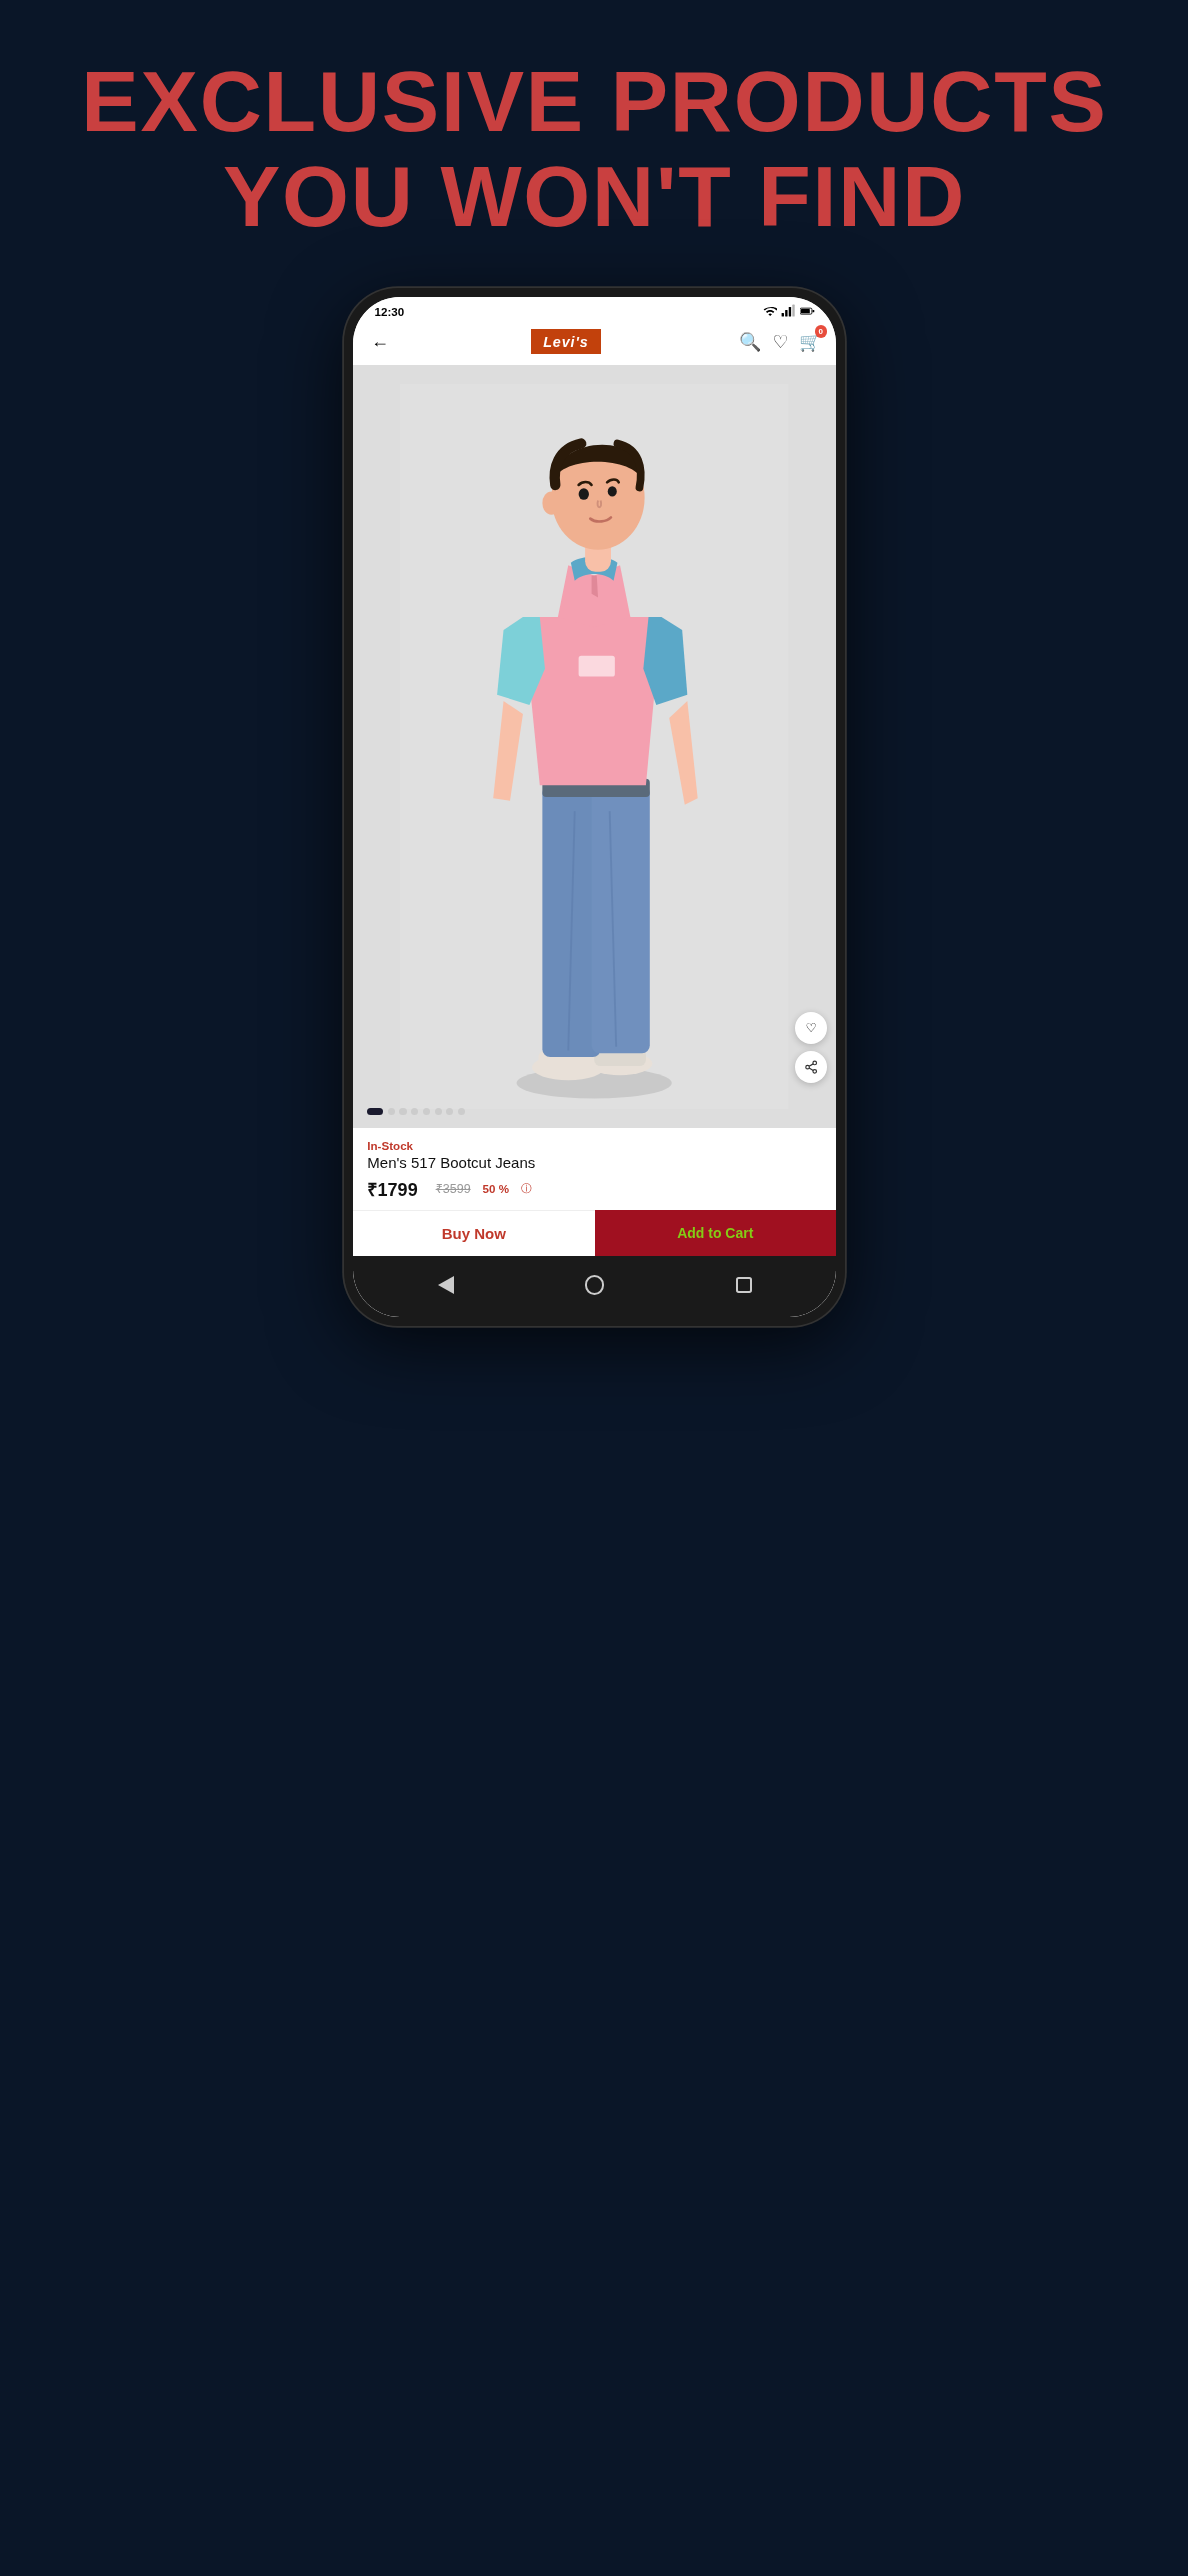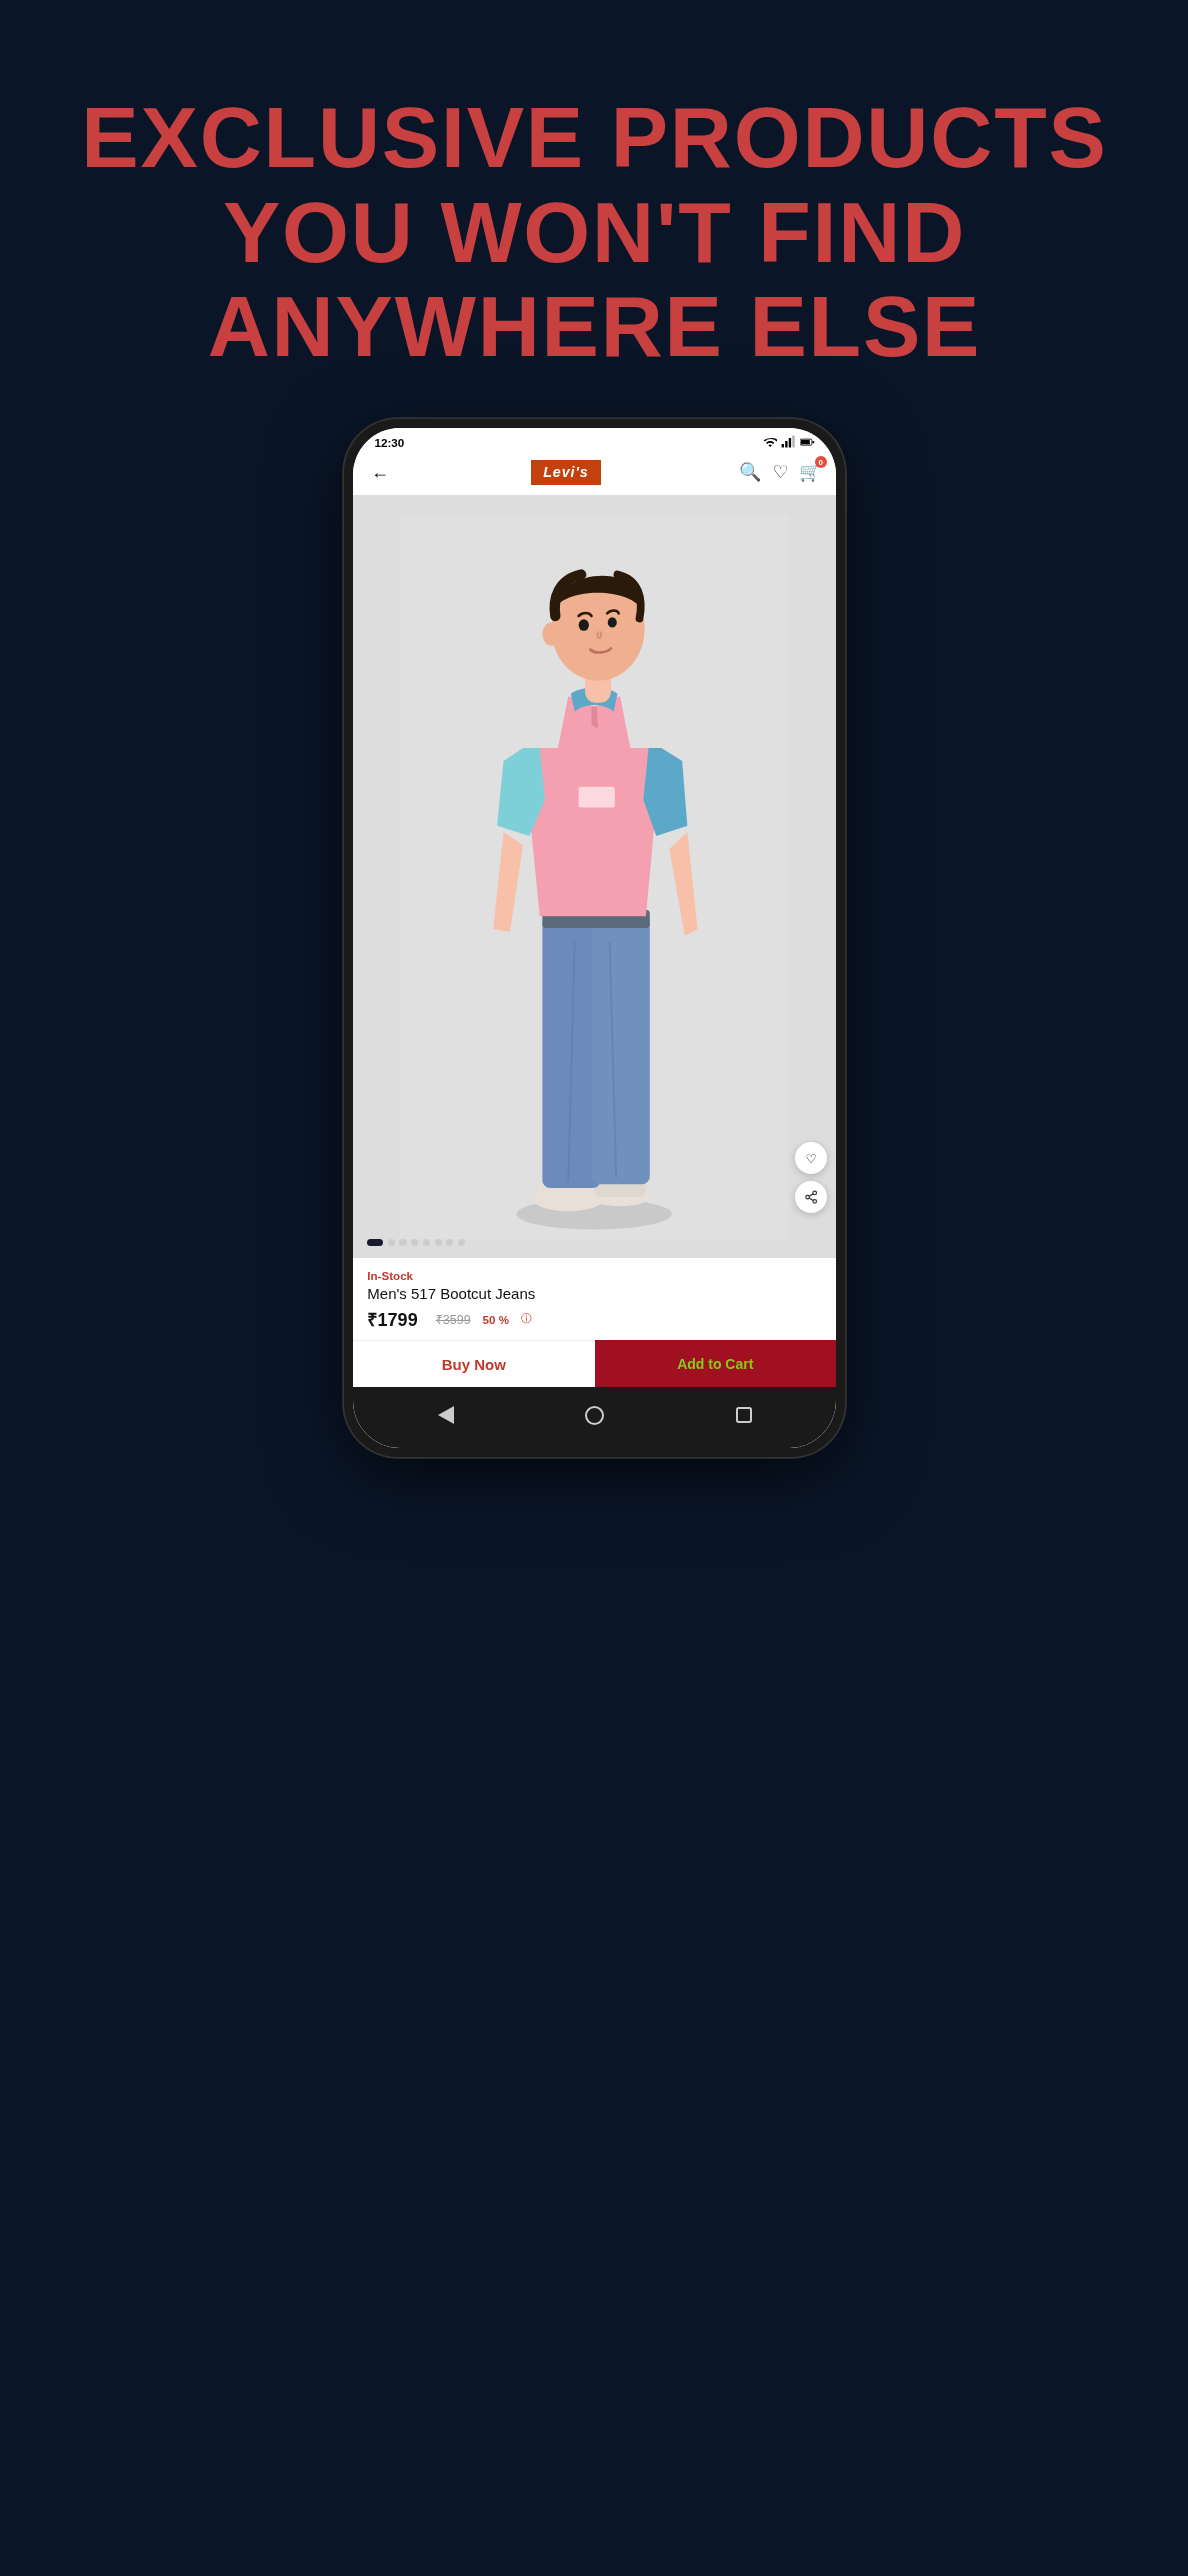--- a/index.html
+++ b/index.html
@@ -22,21 +22,20 @@
       padding: 0 36px;
     }
 
     .headline h1 {
       font-size: 86px;
       font-weight: 900;
       color: #c94040;
       line-height: 1.1;
       letter-spacing: 1.8px;
       text-transform: uppercase;
-      margin-top: 36px;
     }
 
     .phone-wrapper {
       position: relative;
       width: 501px;
       height: 1038px;
     }
 
     
     .phone-frame {
@@ -421,21 +420,20 @@
       border-radius: 2.7px;
     }
   </style>
 </head>
 <body>
 
 <div class="headline">
   <h1>
     <span>EXCLUSIVE PRODUCTS</span><br>
     <span>YOU WON'T FIND</span><br>
-    <span>ANYWHERE ELSE</span>
   </h1>
 </div>
 
 <div class="phone-wrapper">
   <div class="phone-frame">
     <div class="phone-screen">
 
       <div class="status-bar">
         <span class="time">12:30</span>
         <div class="status-icons">

